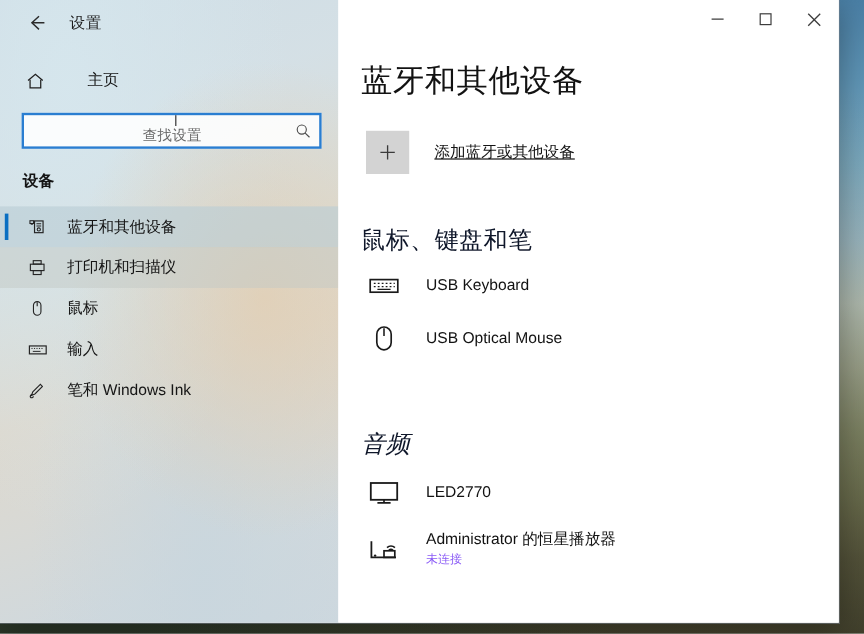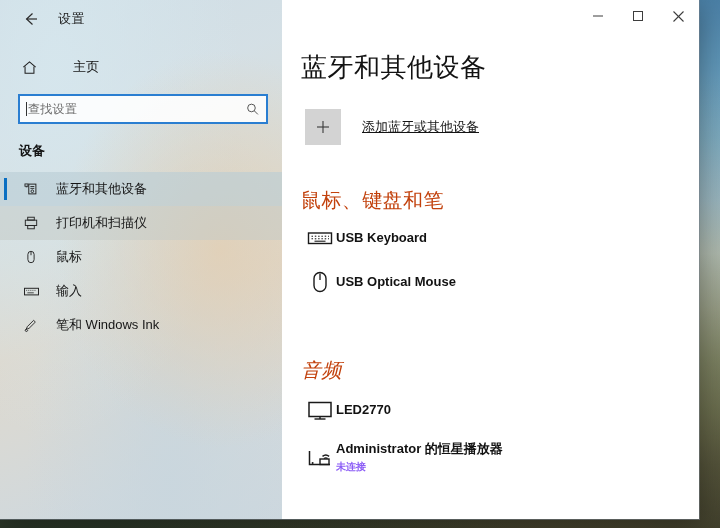--- a/index.html
+++ b/index.html
@@ -109,20 +109,21 @@
 
   
   .search-wrap {
     margin: 12px 14px 0 18px;
     height: 26px;
     background: rgba(255,255,255,.88);
     border: 2px solid #2a7ed1;
     display: flex;
     align-items: center;
     position: relative;
+    flex-direction: column;
   }
   .search-caret{
     width:1px; height:14px; background:#333; margin-left:6px;
   }
   .search-ph {
     font-size: 12px;
     color: #6a6a6a;
     margin-left: 1px;
     letter-spacing: .3px;
   }
@@ -212,41 +213,41 @@
   .add-lbl {
     margin-left: 21px;
     font-size: 13px;
     color: #141414;
     text-decoration: underline;
   }
 
   .section-title {
     margin: 0 0 0 19px;
     font-size: 20px;
-    color: #c2410c;
+    color: #0f172a;
     letter-spacing: .4px;
   }
   .sec-mice   { margin-top: 42px; }
   .sec-audio  { margin-top: 55px; font-style: italic; }
   .sec-other  { margin-top: 38px; }
 
   .device-row {
     display: flex;
     align-items: center;
     margin-left: 23px;
     min-height: 40px;
     margin-top: 4px;
   }
   .device-ico {
     width: 30px; height: 30px;
     flex: 0 0 30px;
     display: flex; align-items: center; justify-content: center;
     color: #1a1a1a;
   }
-  .device-text { margin-left: 1px; font-weight: bold; }
+  .device-text { margin-left: 20px; }
   .device-name { font-size: 13px; color: #121212; line-height: 16px; }
   .device-sub  { font-size: 10px; color: #8b5cf6; line-height: 16px; margin-top: 2px; }
   .row-audio { margin-top: 6px; }
   .row-other { margin-top: 8px; }
 </style>
 </head>
 <body>
 
 <div id="desktop"></div>
 

